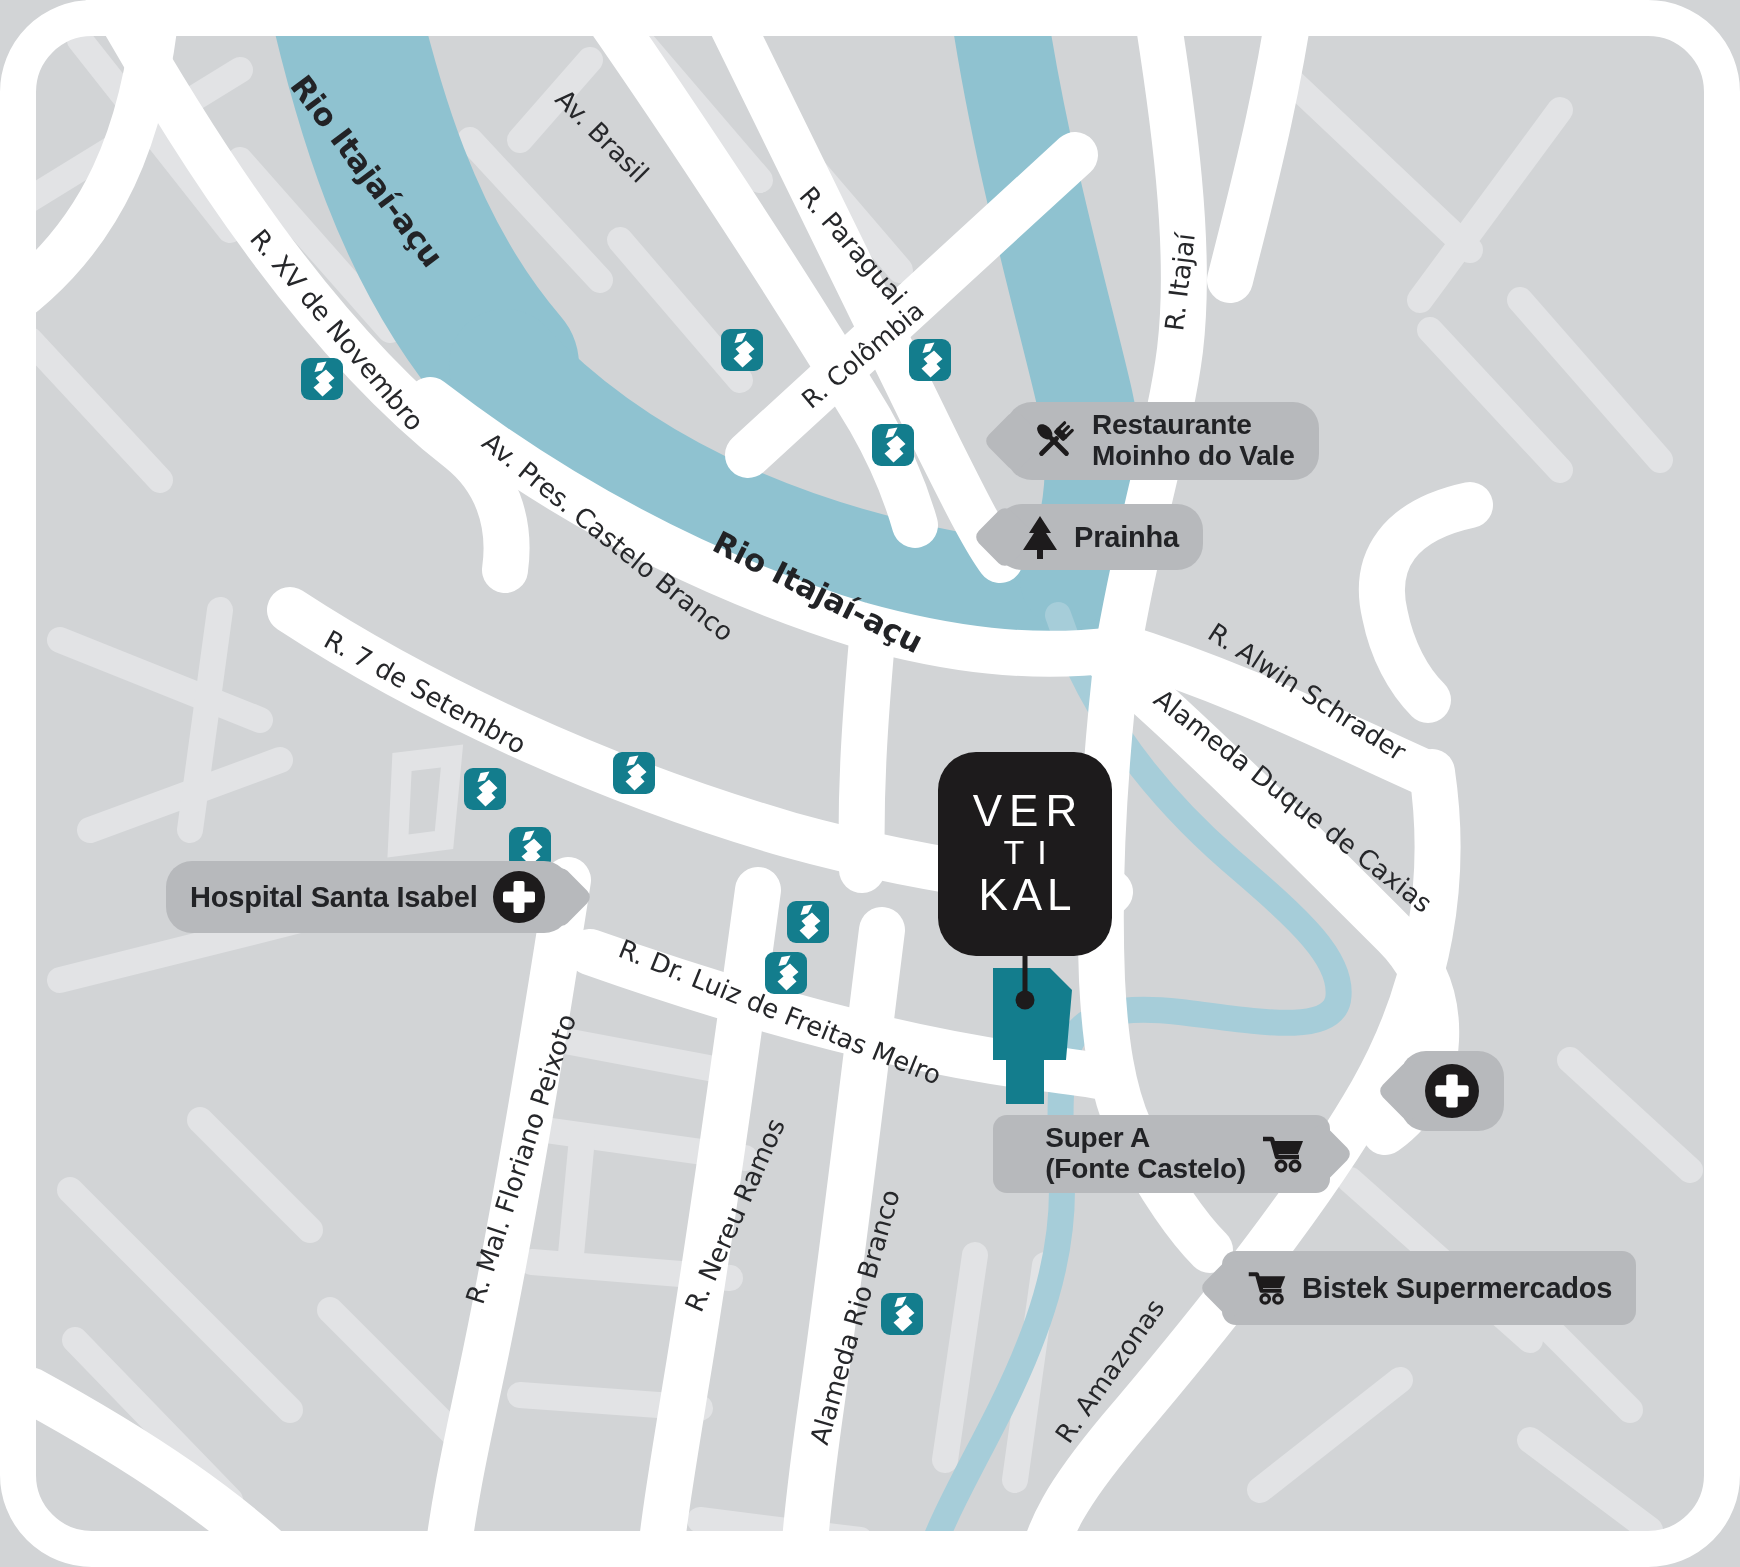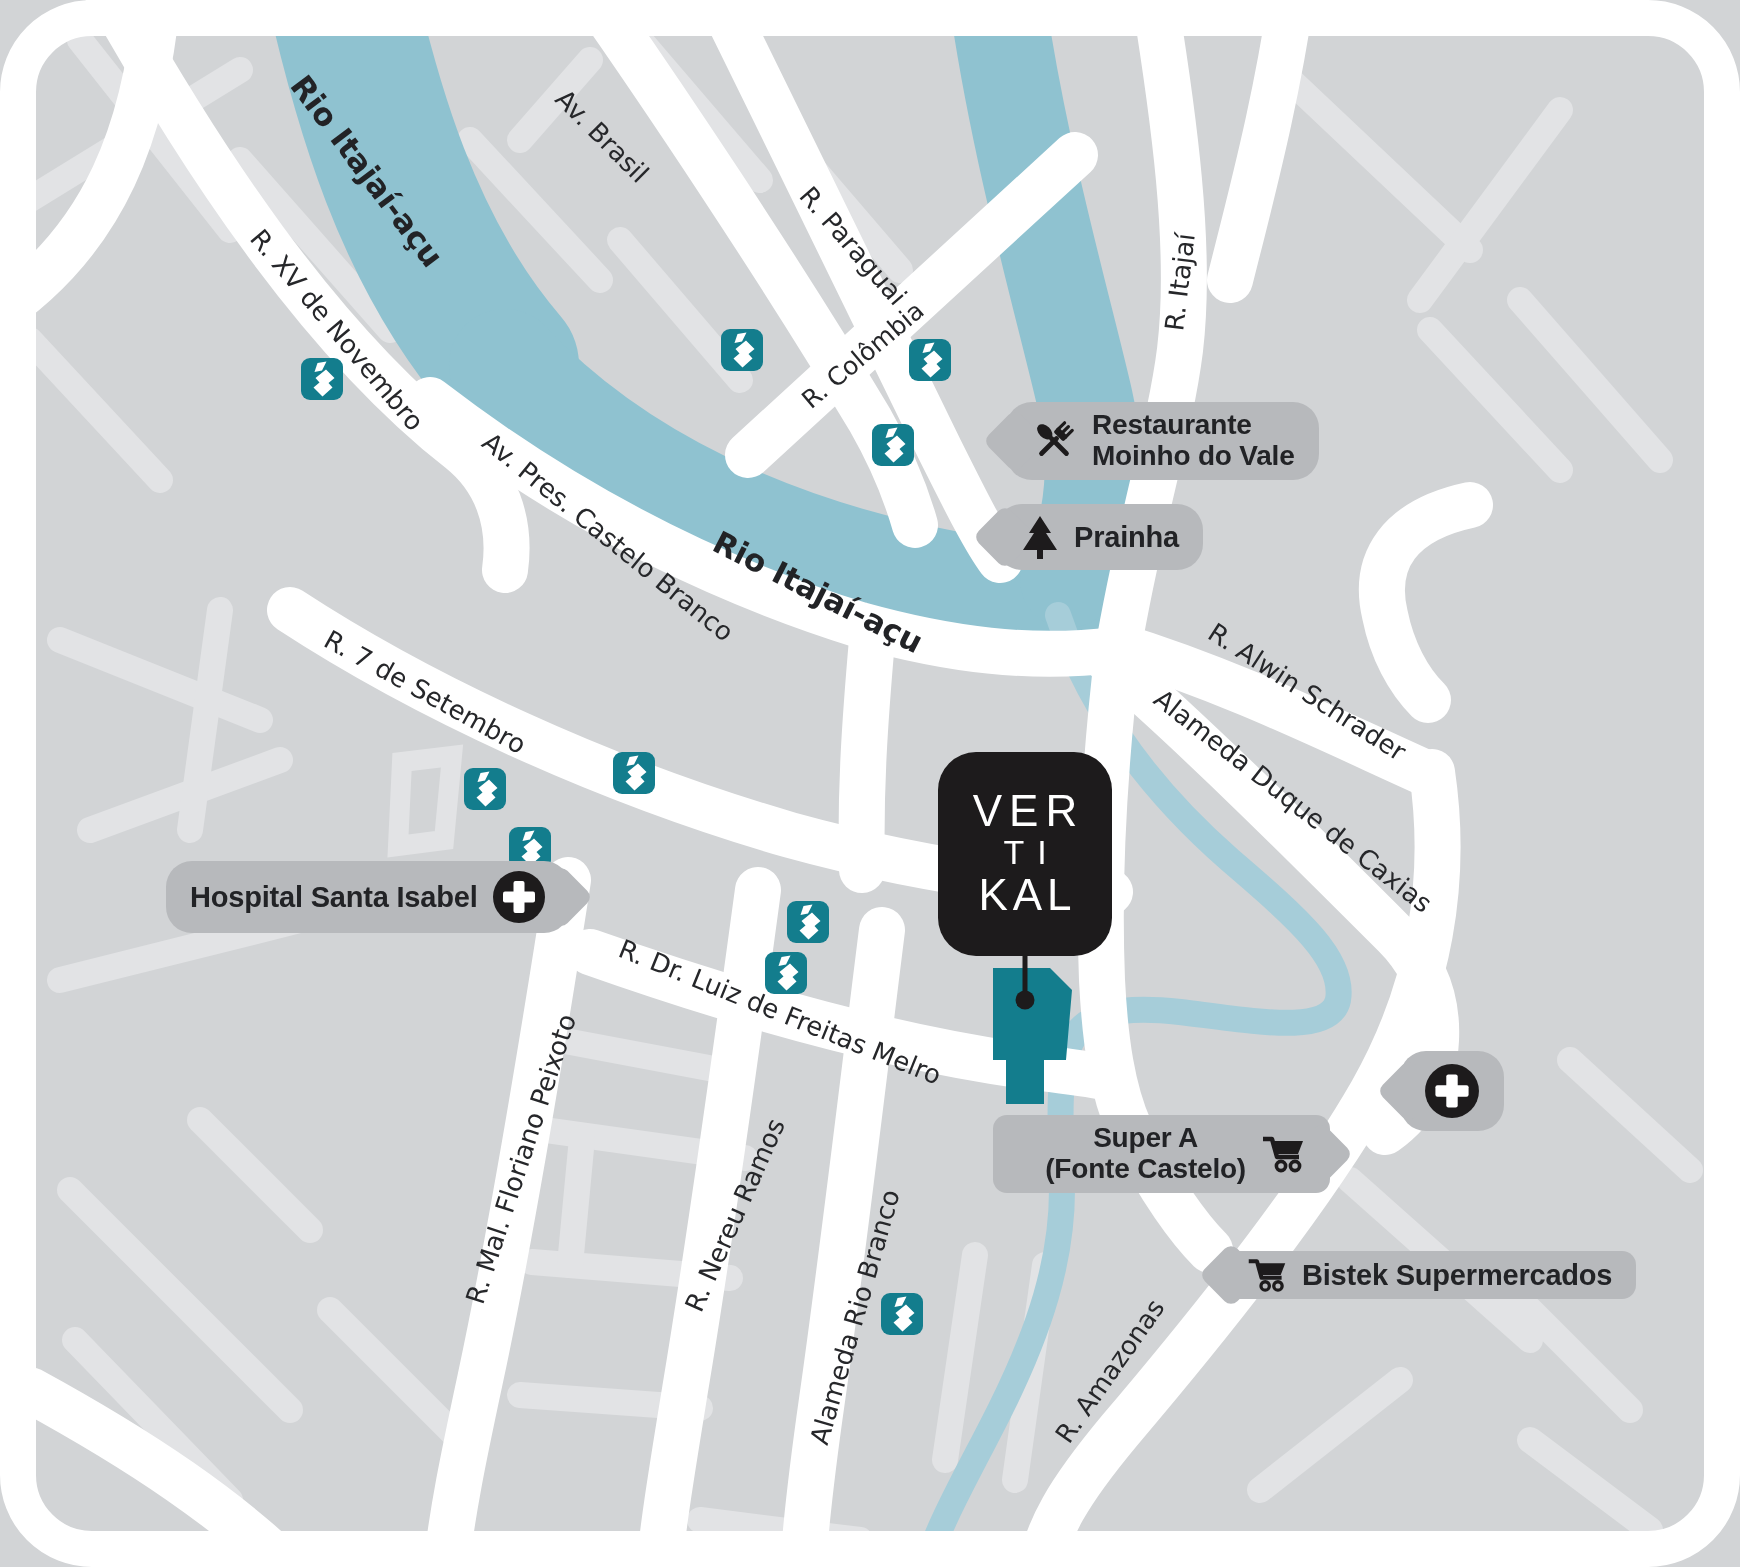--- a/index.html
+++ b/index.html
@@ -17,21 +17,21 @@
   
   .marker{position:absolute;z-index:15;width:42px;height:42px;transform:translate(-50%,-50%);}
   
   .bubble{position:absolute;z-index:20;background:#b7b9bc;color:#222326;font-weight:bold;
           display:flex;align-items:center;gap:14px;padding:0 24px;border-radius:26px;}
   .bubble .tip{position:absolute;width:46px;height:46px;background:#b7b9bc;border-radius:9px;
                top:50%;margin-top:-23px;transform:rotate(45deg);z-index:-1;}
   .tip-left{left:-14px;} .tip-right{right:-14px;}
   .bubble .txt{font-size:29px;line-height:1.05;letter-spacing:-0.2px;}
   .bubble .txt2{display:flex;flex-direction:column;font-size:28px;line-height:1.1;letter-spacing:-0.2px;}
-  .bubble.right-text .txt2{text-align:center;margin-left:28px;}
+  .bubble.right-text .txt2{text-align:left;margin-left:28px;}
   .bubble.small-radius{border-radius:14px;}
   .picon{display:flex;align-items:center;justify-content:center;flex:0 0 auto;}
   
   .logo{position:absolute;z-index:30;left:938px;top:752px;width:174px;height:204px;
         background:#1d1b1c;border-radius:38px;display:flex;flex-direction:column;
         align-items:center;justify-content:center;color:#ffffff;
         font-family:"Liberation Sans",sans-serif;}
   .logo .l1{font-size:44px;letter-spacing:7px;line-height:1.0;margin-left:7px;}
   .logo .l2{font-size:34px;letter-spacing:13px;line-height:1.15;margin-left:13px;}
   .logo .l3{font-size:44px;letter-spacing:5px;line-height:1.05;margin-left:5px;}
@@ -191,21 +191,21 @@
       <span class="tip tip-left"></span>
       <span class="picon">
         <svg width="56" height="56" viewBox="0 0 54 54">
           <circle cx="27" cy="27" r="26" fill="#1d1b1c"></circle>
           <rect x="21.5" y="11" width="11" height="32" rx="2" fill="#ffffff"></rect>
           <rect x="11" y="21.5" width="32" height="11" rx="2" fill="#ffffff"></rect>
         </svg>
       </span>
     </div>
 
-    <div class="bubble small-radius" style="left:1222px;top:1251px;height:48px;">
+    <div class="bubble small-radius" style="left:1222px;top:1251px;height:74px;">
       <span class="tip tip-left"></span>
       <span class="picon">
         <svg width="42" height="40" viewBox="0 0 46 42">
           <path d="M 3 6 L 12 6 L 17 24 L 39 24" fill="none" stroke="#1d1b1c" stroke-width="4.5" stroke-linejoin="round"></path>
           <path d="M 13 8 L 43 8 L 38 21 L 16.5 21 Z" fill="#1d1b1c"></path>
           <circle cx="21" cy="33" r="4.6" fill="none" stroke="#1d1b1c" stroke-width="3.6"></circle>
           <circle cx="35" cy="33" r="4.6" fill="none" stroke="#1d1b1c" stroke-width="3.6"></circle>
         </svg>
       </span>
       <span class="txt">Bistek Supermercados</span>

